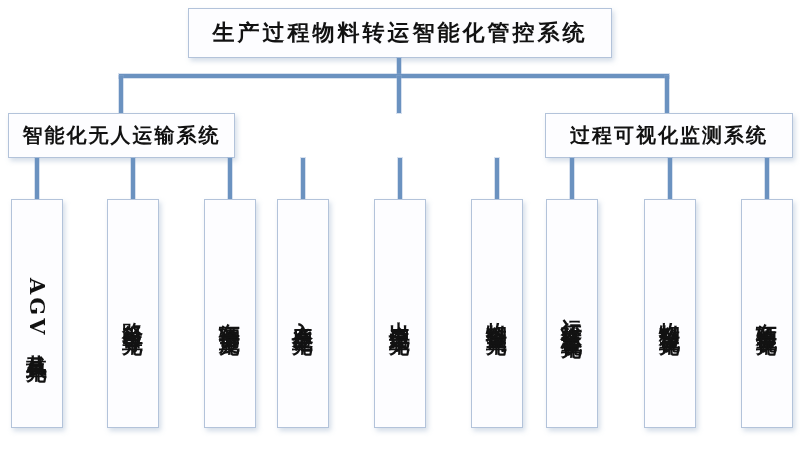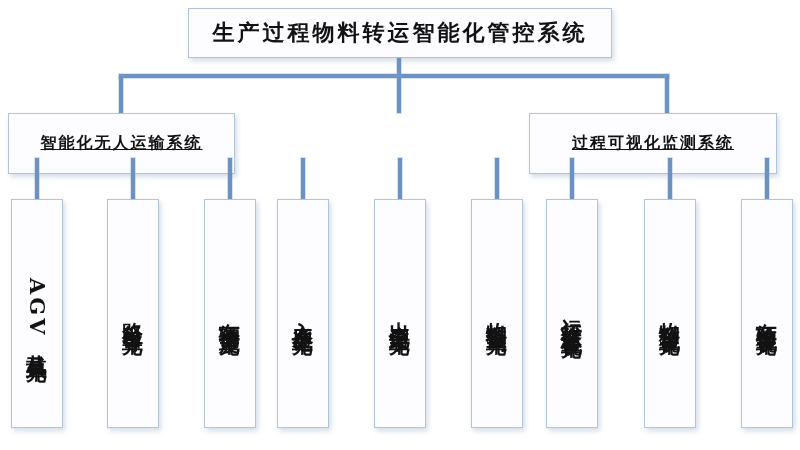--- a/index.html
+++ b/index.html
@@ -24,26 +24,26 @@
     align-items: center;
     justify-content: center;
     color: #121212;
     box-sizing: border-box;
   }
   .root {
     left: 188px; top: 8px; width: 424px; height: 50px;
     font-size: 22px; font-weight: 700; letter-spacing: 3px;
   }
   .sys {
-    top: 113px; height: 61px;
-    font-size: 16px; font-weight: 700; letter-spacing: 2px; text-decoration: underline;
+    top: 113px; height: 45px;
+    font-size: 20px; font-weight: 700; letter-spacing: 2px;
   }
   .sysA { left: 8px;   width: 227px; }
   .sysB { left: 283px; width: 240px; }
-  .sysC { left: 529px; width: 248px; }
+  .sysC { left: 545px; width: 248px; }
   .unit {
     top: 199px; height: 229px; width: 52px;
     font-size: 21px; font-weight: 700; letter-spacing: 3px;
     writing-mode: vertical-rl;
     text-orientation: mixed;
     line-height: 1.1;
   }
   .u1 { left: 11px; }
   .u2 { left: 107px; }
   .u3 { left: 204px; }

